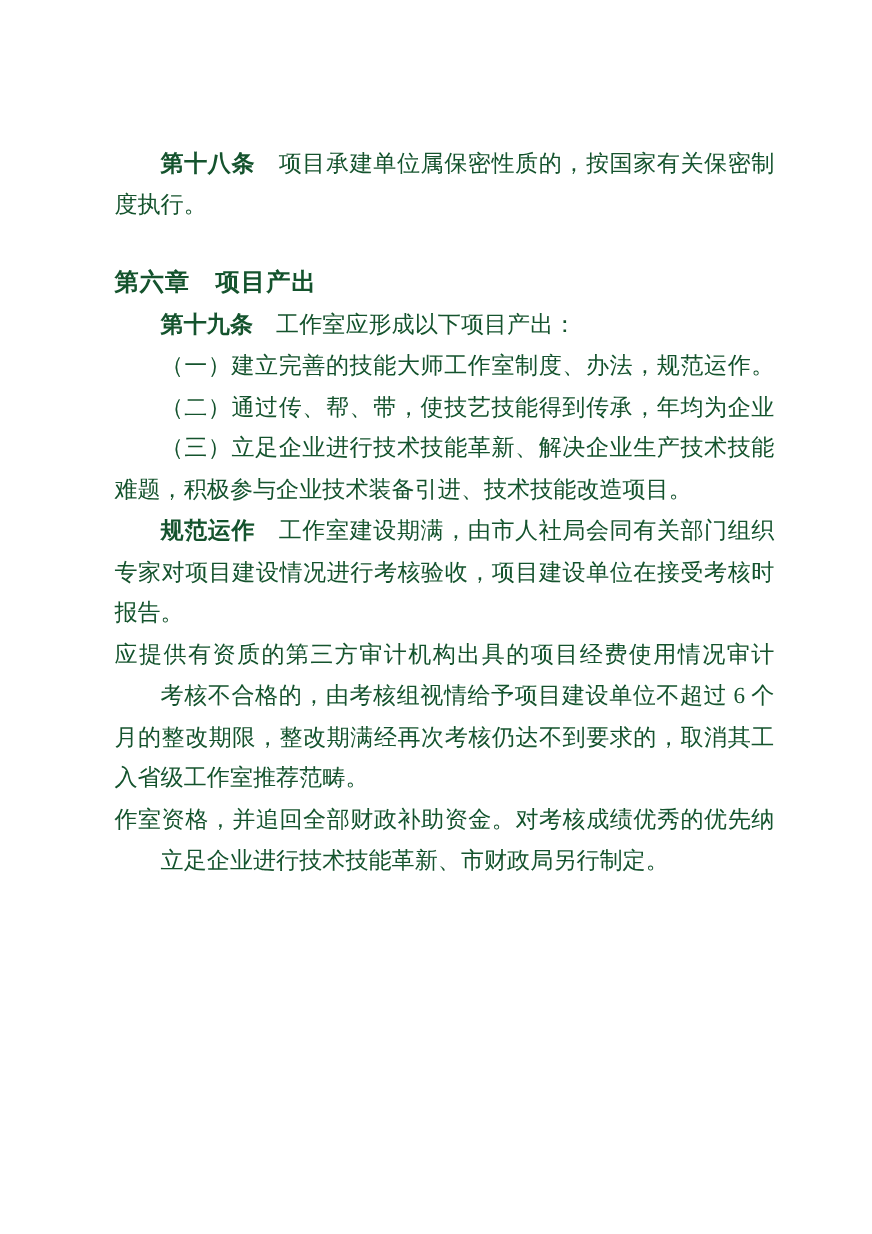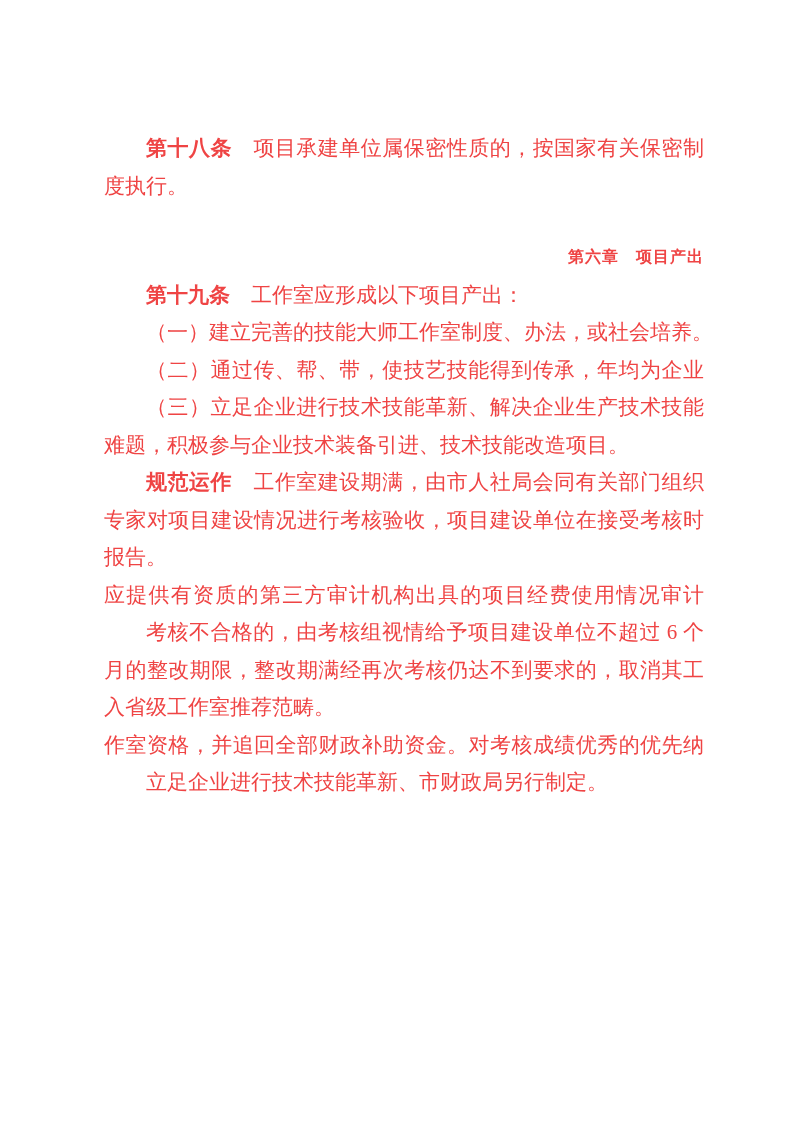--- a/index.html
+++ b/index.html
@@ -37,43 +37,43 @@
   .line.fill {
     text-align: justify;
     text-align-last: justify;
   }
   .lead {
     font-weight: 700;
   }
   .heading {
     font-family: "Liberation Sans", "DejaVu Sans", sans-serif;
     font-weight: 700;
-    font-size: 16px;
+    font-size: 22px;
     line-height: 37.5px;
-    text-align: right;
+    text-align: left;
     margin-top: 33px;
     margin-bottom: 1px;
     letter-spacing: 1px;
   }
 </style>
 </head>
 <body>
 
 <div class="page">
-  <div class="content" style="color: #ef4444;">
+  <div class="content" style="color: #14532d;">
       <div class="para">
         <div class="line fill indent"><span class="lead">第十八条</span>　项目承建单位属保密性质的，按国家有关保密制</div>
         <div class="line">度执行。</div>
       </div>
       <div class="heading">第六章　项目产出</div>
       <div class="para">
         <div class="line indent"><span class="lead">第十九条</span>　工作室应形成以下项目产出：</div>
       </div>
       <div class="para">
-        <div class="line fill indent">（一）建立完善的技能大师工作室制度、办法，或社会培养。</div>
+        <div class="line fill indent">（一）建立完善的技能大师工作室制度、办法，规范运作。</div>
       </div>
       <div class="para">
         <div class="line fill indent">（二）通过传、帮、带，使技艺技能得到传承，年均为企业</div>
       </div>
       <div class="para">
         <div class="line fill indent">（三）立足企业进行技术技能革新、解决企业生产技术技能</div>
         <div class="line">难题，积极参与企业技术装备引进、技术技能改造项目。</div>
       </div>
       <div class="para">
       </div>

